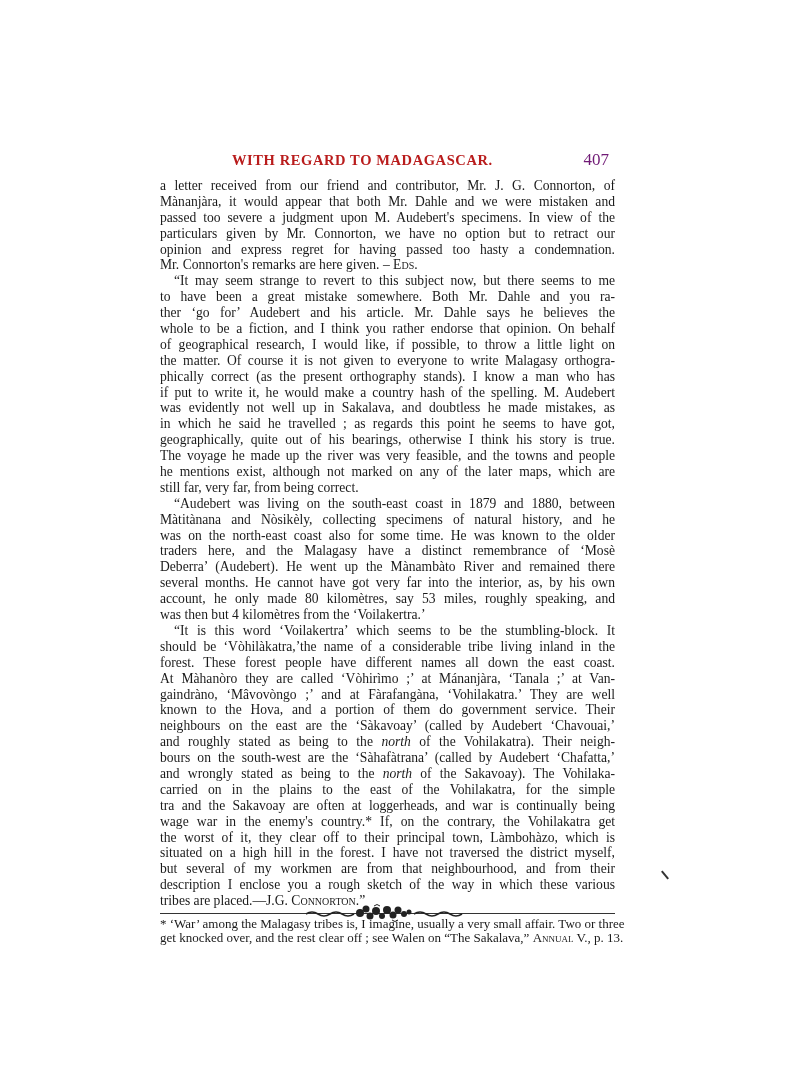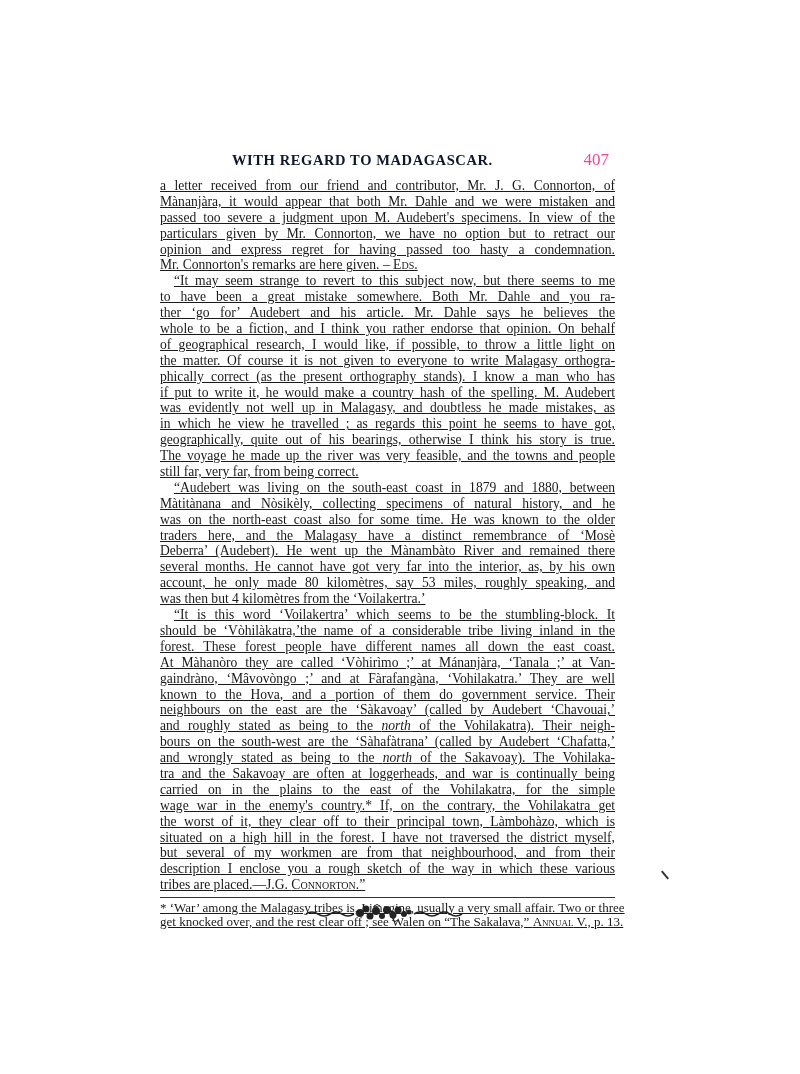--- a/index.html
+++ b/index.html
@@ -25,42 +25,41 @@
       position: relative;
       height: 26px;
     }
     .running-title {
       position: absolute;
       left: 72px;
       top: 2px;
       font-size: 14.5px;
       letter-spacing: 0.6px;
       font-weight: bold;
-      color: #0f172a;
+      color: #b91c1c;
     }
     .page-number {
       position: absolute;
       right: 6px;
       top: 0px;
       font-size: 17px;
-      color: #ec4899;
+      color: #701a75;
     }
     .body-text {
       font-size: 13.6px;
       line-height: 15.9px;
       text-align: justify;
       margin-top: 2px;
     }
     .line {
       display: block;
       white-space: nowrap;
       text-align: justify;
       text-align-last: justify;
       height: 15.9px;
-      text-decoration: underline;
     }
     .line.last {
       text-align-last: left;
     }
     .indent {
       padding-left: 14px;
     }
     .sc {
       font-variant: small-caps;
     }
@@ -117,24 +116,25 @@
 
     <div>
       <span class="line indent">“It may seem strange to revert to this subject now, but there seems to me</span>
       <span class="line">to have been a great mistake somewhere. Both Mr. Dahle and you ra-</span>
       <span class="line">ther ‘go for’ Audebert and his article. Mr. Dahle says he believes the</span>
       <span class="line">whole to be a fiction, and I think you rather endorse that opinion. On behalf</span>
       <span class="line">of geographical research, I would like, if possible, to throw a little light on</span>
       <span class="line">the matter. Of course it is not given to everyone to write Malagasy orthogra-</span>
       <span class="line">phically correct (as the present orthography stands). I know a man who has</span>
       <span class="line">if put to write it, he would make a country hash of the spelling. M. Audebert</span>
-      <span class="line">was evidently not well up in Malagasy, and doubtless he made mistakes, as</span>
-      <span class="line">in which he view he travelled ; as regards this point he seems to have got,</span>
+      <span class="line">was evidently not well up in Sakalava, and doubtless he made mistakes, as</span>
+      <span class="line">in which he said he travelled ; as regards this point he seems to have got,</span>
       <span class="line">geographically, quite out of his bearings, otherwise I think his story is true.</span>
       <span class="line">The voyage he made up the river was very feasible, and the towns and people</span>
+      <span class="line">he mentions exist, although not marked on any of the later maps, which are</span>
       <span class="line last">still far, very far, from being correct.</span>
     </div>
 
     <div>
       <span class="line indent">“Audebert was living on the south-east coast in 1879 and 1880, between</span>
       <span class="line">Màtitànana and Nòsikèly, collecting specimens of natural history, and he</span>
       <span class="line">was on the north-east coast also for some time. He was known to the older</span>
       <span class="line">traders here, and the Malagasy have a distinct remembrance of ‘Mosè</span>
       <span class="line">Deberra’ (Audebert). He went up the Mànambàto River and remained there</span>
       <span class="line">several months. He cannot have got very far into the interior, as, by his own</span>
@@ -146,22 +146,22 @@
       <span class="line indent">“It is this word ‘Voilakertra’ which seems to be the stumbling-block. It</span>
       <span class="line">should be ‘Vòhilàkatra,’the name of a considerable tribe living inland in the</span>
       <span class="line">forest. These forest people have different names all down the east coast.</span>
       <span class="line">At Màhanòro they are called ‘Vòhirìmo ;’ at Mánanjàra, ‘Tanala ;’ at Van-</span>
       <span class="line">gaindràno, ‘Mâvovòngo ;’ and at Fàrafangàna, ‘Vohilakatra.’ They are well</span>
       <span class="line">known to the Hova, and a portion of them do government service. Their</span>
       <span class="line">neighbours on the east are the ‘Sàkavoay’ (called by Audebert ‘Chavouai,’</span>
       <span class="line"><span>and roughly stated as being to the </span><i>north</i><span> of the Vohilakatra). Their neigh-</span></span>
       <span class="line">bours on the south-west are the ‘Sàhafàtrana’ (called by Audebert ‘Chafatta,’</span>
       <span class="line"><span>and wrongly stated as being to the </span><i>north</i><span> of the Sakavoay). The Vohilaka-</span></span>
+      <span class="line">carried on in the plains to the east of the Vohilakatra, for the simple</span>
       <span class="line">tra and the Sakavoay are often at loggerheads, and war is continually being</span>
-      <span class="line">carried on in the plains to the east of the Vohilakatra, for the simple</span>
       <span class="line">wage war in the enemy's country.* If, on the contrary, the Vohilakatra get</span>
       <span class="line">the worst of it, they clear off to their principal town, Làmbohàzo, which is</span>
       <span class="line">situated on a high hill in the forest. I have not traversed the district myself,</span>
       <span class="line">but several of my workmen are from that neighbourhood, and from their</span>
       <span class="line">description I enclose you a rough sketch of the way in which these various</span>
       <span class="line last"><span>tribes are placed.—J.G. </span><span class="sc">Connorton.”</span></span>
     </div>
   </div>
 
   <div class="footnote-rule"></div>

